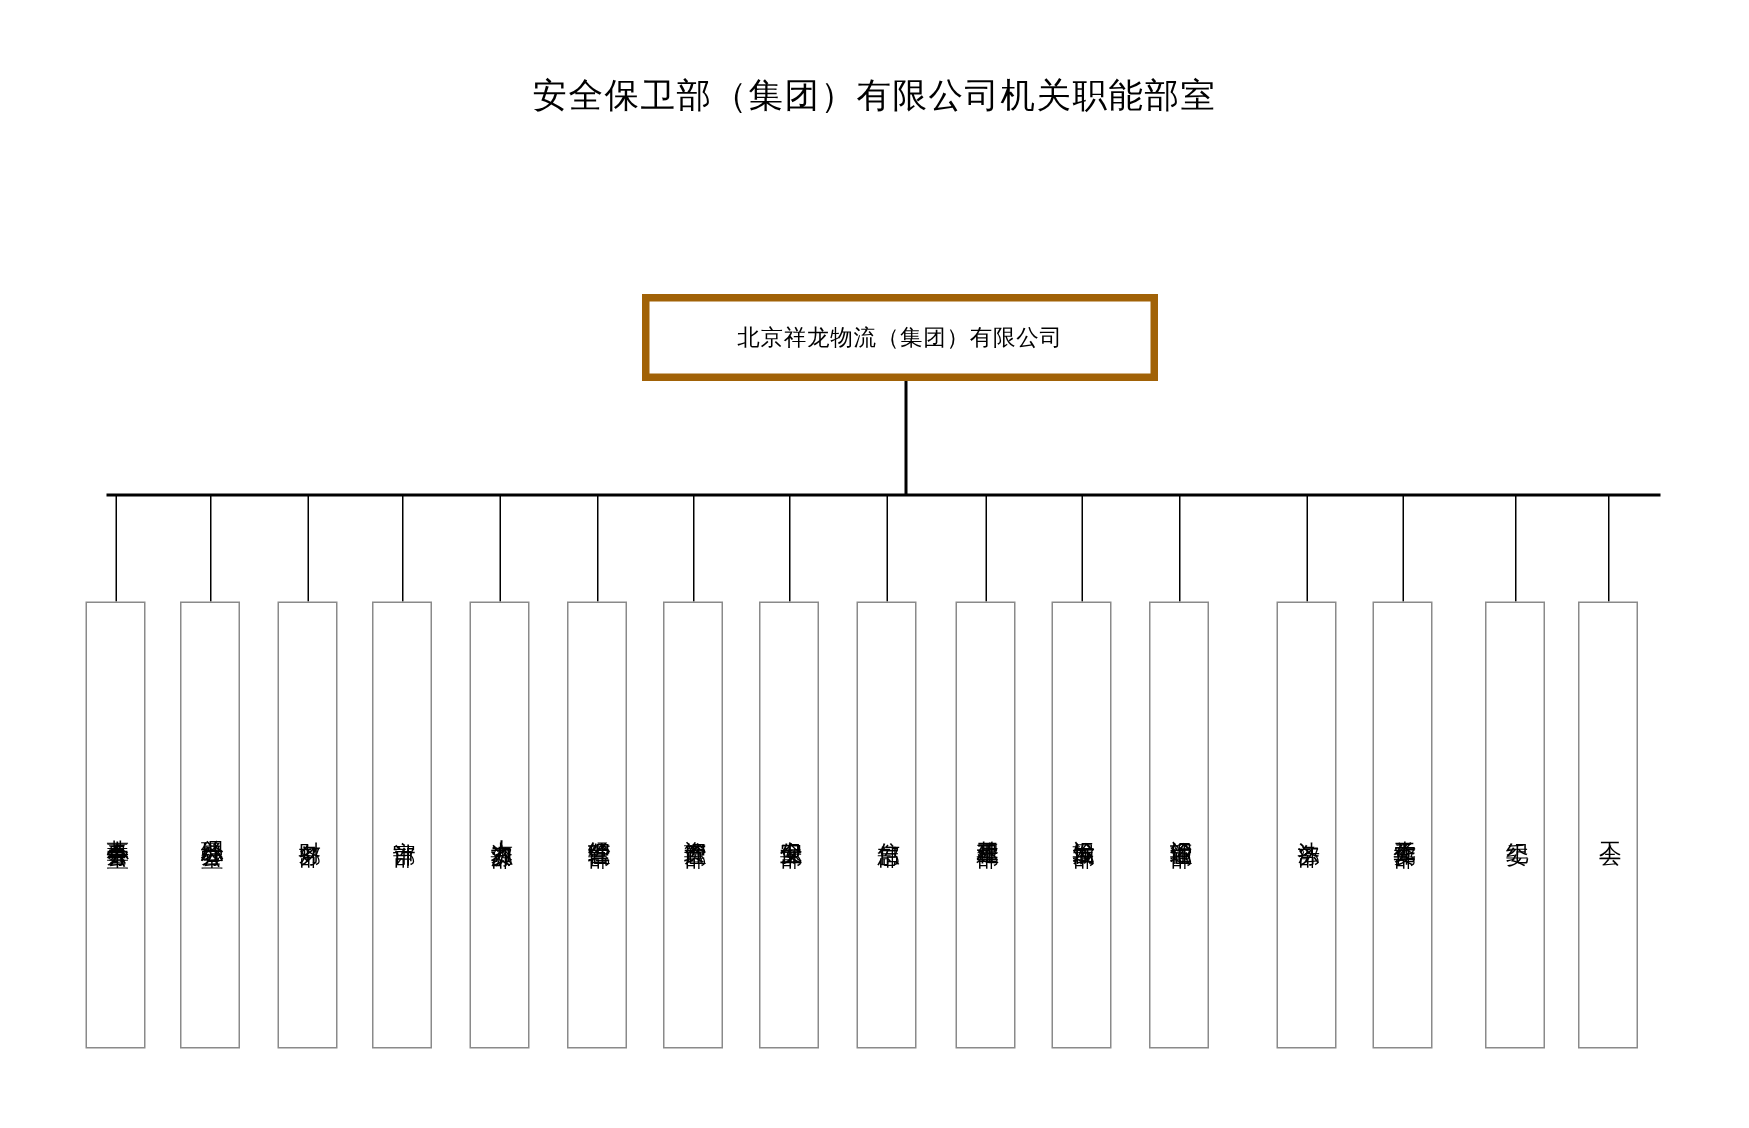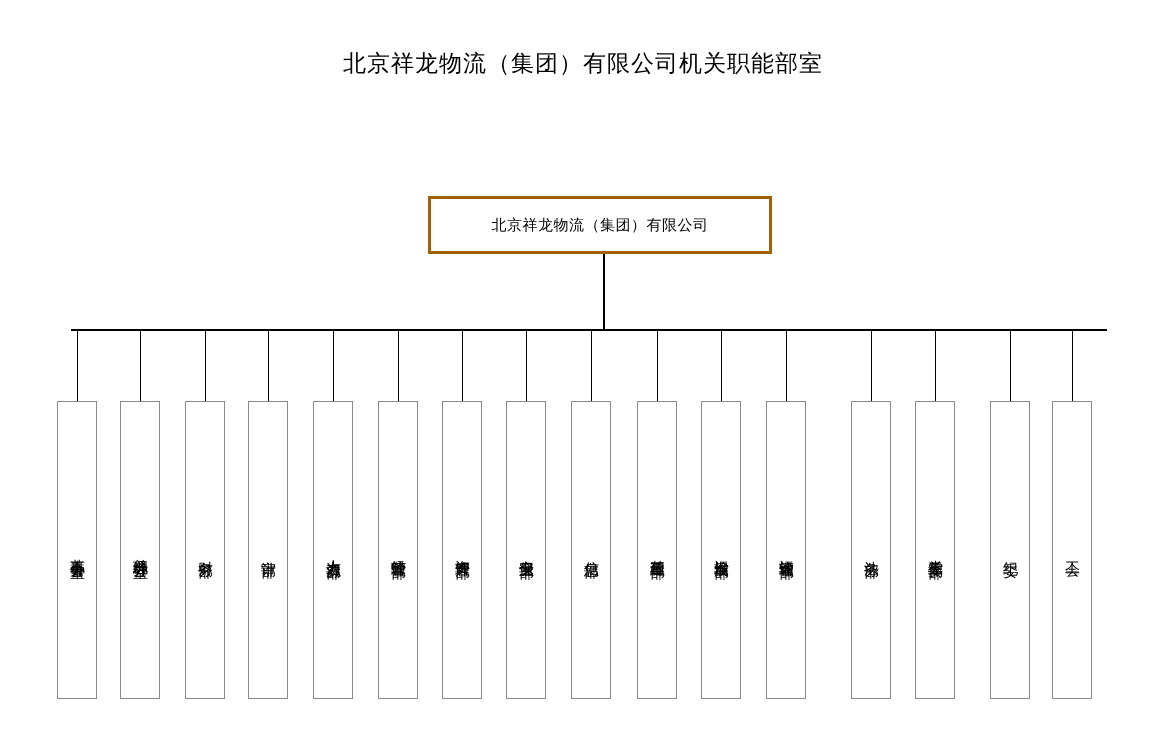--- a/index.html
+++ b/index.html
@@ -35,21 +35,21 @@
   .title-line {
     display: block;
   }
   
   .root-box {
     position: absolute;
     left: 428px;
     top: 196px;
     width: 344px;
     height: 58px;
-    border: 3px solid #a16207;
+    border: 5px solid #a16207;
     background: #ffffff;
     box-sizing: border-box;
     display: flex;
     align-items: center;
     justify-content: center;
     font-size: 15px;
     letter-spacing: 0.5px;
   }
   
   .conn {
@@ -101,21 +101,21 @@
     white-space: nowrap;
     pointer-events: none;
   }
 </style>
 </head>
 <body>
 
 <div id="chart-root">
 
   <div class="title-block">
-    <span class="title-line">北京祥龙物流（集团）有限公司机关职能部室</span>
+    <span class="title-line">安全保卫部（集团）有限公司机关职能部室</span>
   </div>
 
   <div class="root-box">
     <span>北京祥龙物流（集团）有限公司</span>
   </div>
 
   <div class="conn v-trunk"></div>
   <div class="conn h-bus"></div>
 
   <div id="drops">

